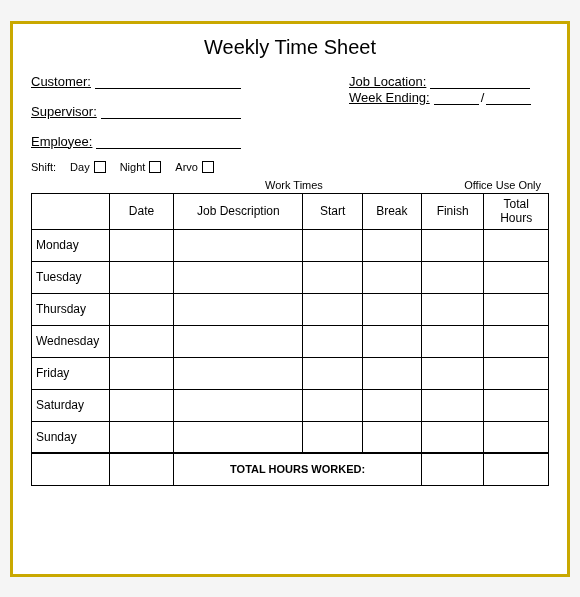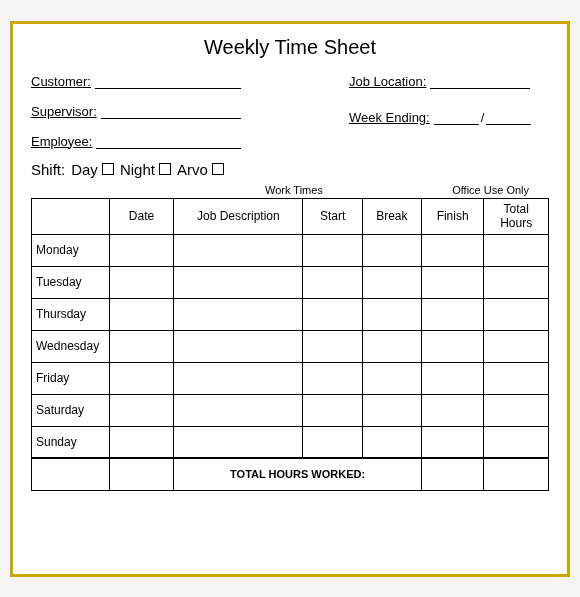--- a/index.html
+++ b/index.html
@@ -43,21 +43,21 @@
 
     .form-left {
       display: flex;
       flex-direction: column;
       gap: 14px;
     }
 
     .form-right {
       display: flex;
       flex-direction: column;
-      gap: 20px;
+      gap: 0;
       min-width: 200px;
     }
 
     .form-row {
       display: flex;
       align-items: flex-end;
       font-size: 13px;
     }
 
     .form-row label {
@@ -100,23 +100,23 @@
 
     .we-line {
       border-bottom: 1px solid #000;
       width: 45px;
       height: 16px;
     }
 
     .shift-row {
       display: flex;
       align-items: center;
-      font-size: 15px;
+      font-size: 11px;
       margin-top: 12px;
-      gap: 6px;
+      gap: 14px;
     }
 
     .shift-option {
       display: flex;
       align-items: center;
       gap: 4px;
     }
 
     .checkbox {
       width: 12px;
@@ -132,21 +132,21 @@
       margin-top: 6px;
       margin-bottom: 2px;
       padding: 0 4px;
     }
 
     .work-times-label {
       margin-left: 230px;
     }
 
     .office-use-label {
-      margin-right: 16px;
+      margin-right: 4px;
     }
 
     table {
       width: 100%;
       border-collapse: collapse;
       font-size: 12px;
     }
 
     th, td {
       border: 1px solid #000;

